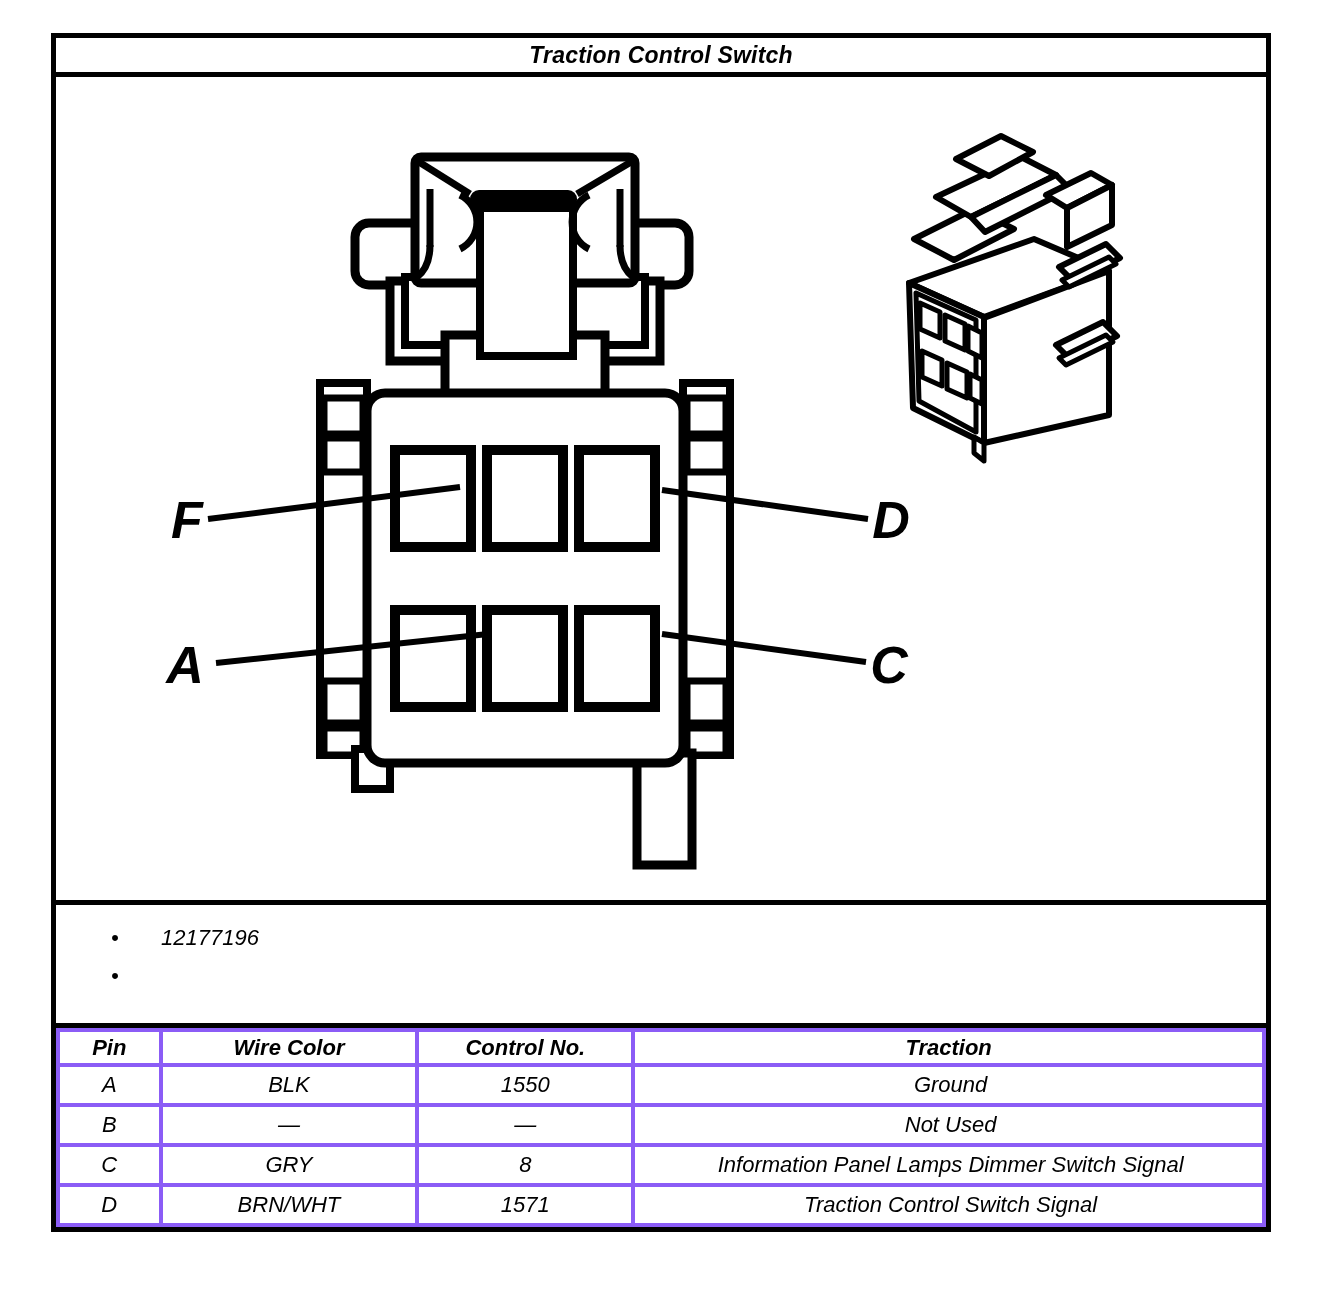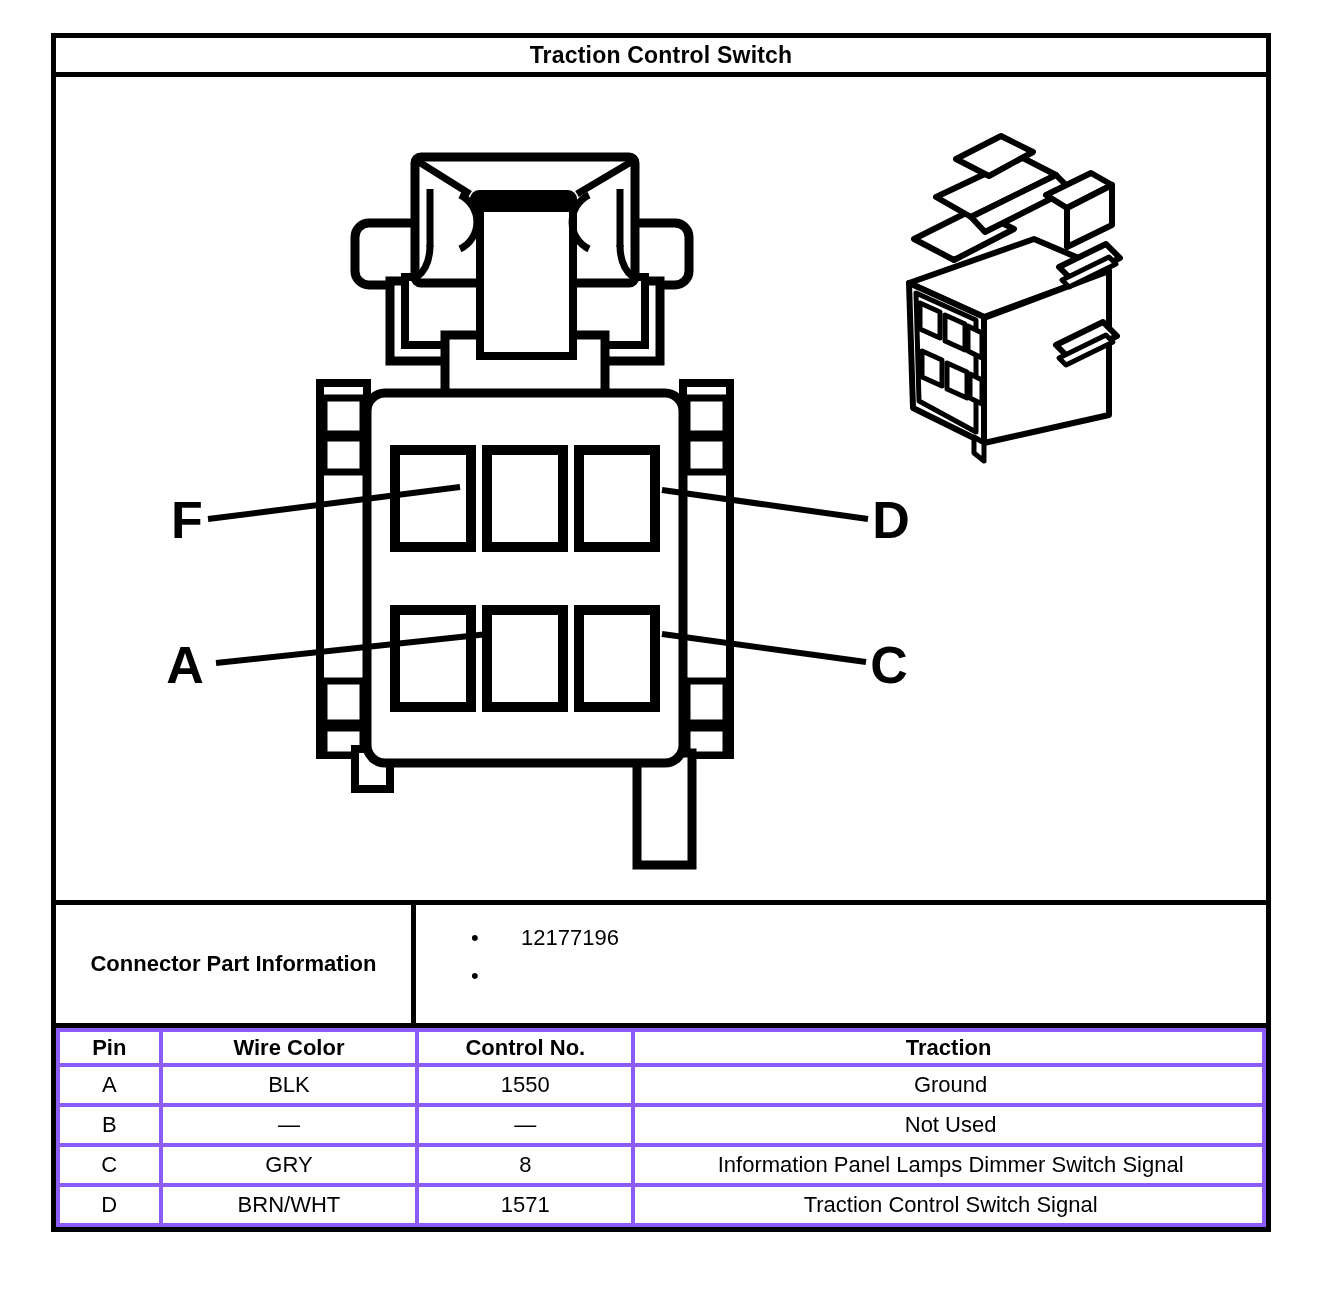--- a/index.html
+++ b/index.html
@@ -1,17 +1,17 @@
 <!DOCTYPE html>
 <html><head>
 <meta charset="utf-8">
 <style>
   html,body{margin:0;padding:0;background:#ffffff;}
   body{width:1328px;height:1298px;position:relative;font-family:"Liberation Sans",sans-serif;color:#000;}
-  .sheet{position:absolute;left:51px;top:33px;width:1220px;border:5px solid #000;background:#fff;box-sizing:border-box;}
+  .sheet{position:absolute;left:51px;top:33px;width:1220px;border:5px solid #000;background:#fff;box-sizing:border-box;font-style:italic;}
   .title-bar{height:39px;border-bottom:5px solid #000;box-sizing:border-box;display:flex;align-items:center;justify-content:center;font-weight:bold;font-size:23px;letter-spacing:0.2px;}
   .diagram{height:828px;border-bottom:5px solid #000;box-sizing:border-box;position:relative;overflow:hidden;}
   .diagram svg{display:block;}
   .info-row{height:123px;border-bottom:5px solid #000;box-sizing:border-box;display:flex;}
   .info-label{width:360px;flex:none;border-right:5px solid #000;box-sizing:border-box;display:flex;align-items:center;justify-content:center;text-align:center;font-weight:bold;font-size:22px;}
   .info-items{flex:1;padding:14px 10px 0 55px;font-size:22px;}
   .info-item{display:flex;align-items:baseline;line-height:38px;}
   .bullet{width:50px;flex:none;font-size:22px;}
   table.pins{width:100%;border-collapse:collapse;table-layout:fixed;}
   table.pins th,table.pins td{border:4px solid #8b5cf6;font-size:22px;padding:0 4px;overflow:hidden;white-space:nowrap;}
@@ -122,21 +122,20 @@
 
         <polygon class="wh" points="1003,190 1050,167 1064,181 1017,204" stroke-width="6"></polygon>
         <polygon class="wh" points="1006,203 1053,180 1060,187 1013,210" stroke-width="5"></polygon>
         <polygon class="wh" points="1000,268 1047,245 1061,259 1014,282" stroke-width="6"></polygon>
         <polygon class="wh" points="1003,281 1050,258 1057,265 1010,288" stroke-width="5"></polygon>
       </g>
     </svg>
   </div>
 
   <div class="info-row">
-    <div class="info-label">Connector Part Information</div>
     <div class="info-items">
       <div class="info-item">
         <span class="bullet">•</span>
         <span>12177196</span>
       </div>
       <div class="info-item">
         <span class="bullet">•</span>
       </div>
     </div>
   </div>

